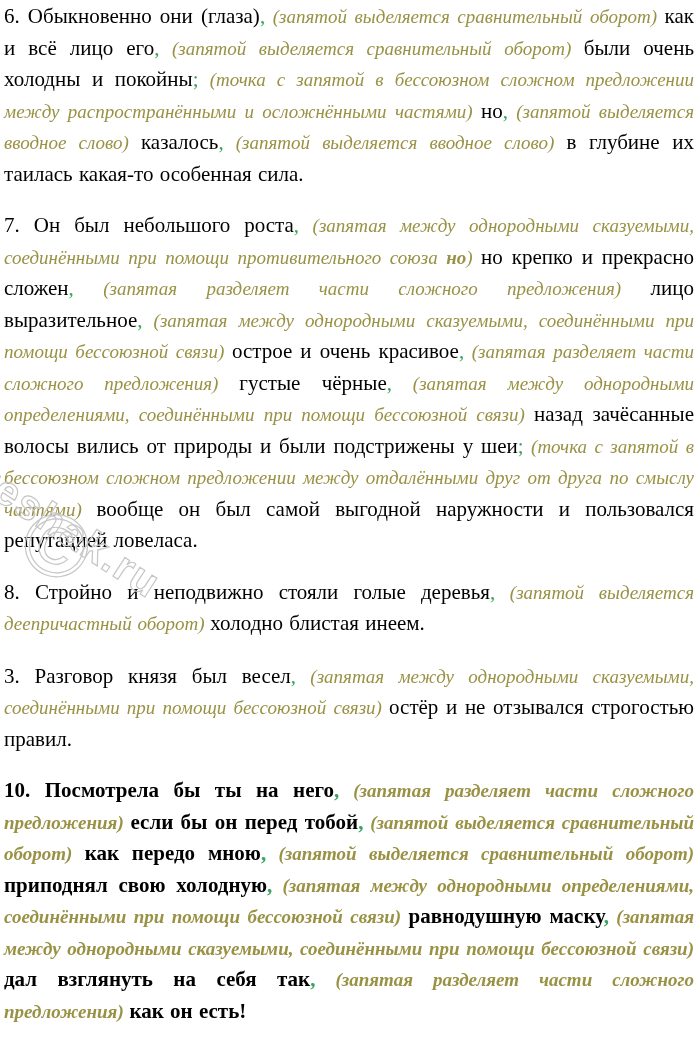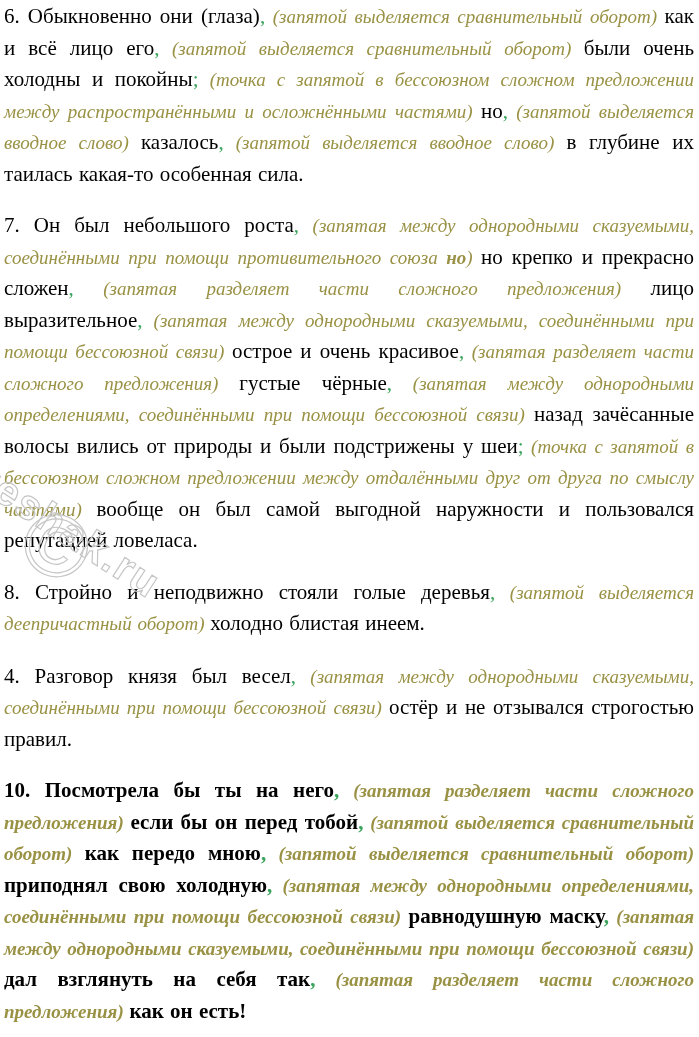--- a/index.html
+++ b/index.html
@@ -78,21 +78,21 @@
   }
 </style>
 </head>
 <body>
 
 <main class="page">
   <div id="paragraphs">
       <p class="sentence"><span class="seg-text">6. Обыкновенно они (глаза)</span><span class="seg-punct">,</span><span class="seg-note"> (запятой выделяется сравнительный оборот) </span><span class="seg-text">как и всё лицо его</span><span class="seg-punct">,</span><span class="seg-note"> (запятой выделяется сравнительный оборот) </span><span class="seg-text">были очень холодны и покойны</span><span class="seg-punct">;</span><span class="seg-note"> (точка с запятой в бессоюзном сложном предложении между распространёнными и осложнёнными частями) </span><span class="seg-text">но</span><span class="seg-punct">,</span><span class="seg-note"> (запятой выделяется вводное слово) </span><span class="seg-text">казалось</span><span class="seg-punct">,</span><span class="seg-note"> (запятой выделяется вводное слово) </span><span class="seg-text">в глубине их таилась какая-то особенная сила.</span></p>
       <p class="sentence"><span class="seg-text">7. Он был небольшого роста</span><span class="seg-punct">,</span><span class="seg-note"> (запятая между однородными сказуемыми, соединёнными при помощи противительного союза </span><span class="seg-note_b">но</span><span class="seg-note">) </span><span class="seg-text">но крепко и прекрасно сложен</span><span class="seg-punct">,</span><span class="seg-note"> (запятая разделяет части сложного предложения) </span><span class="seg-text">лицо выразительное</span><span class="seg-punct">,</span><span class="seg-note"> (запятая между однородными сказуемыми, соединёнными при помощи бессоюзной связи) </span><span class="seg-text">острое и очень красивое</span><span class="seg-punct">,</span><span class="seg-note"> (запятая разделяет части сложного предложения) </span><span class="seg-text">густые чёрные</span><span class="seg-punct">,</span><span class="seg-note"> (запятая между однородными определениями, соединёнными при помощи бессоюзной связи) </span><span class="seg-text">назад зачёсанные волосы вились от природы и были подстрижены у шеи</span><span class="seg-punct">;</span><span class="seg-note"> (точка с запятой в бессоюзном сложном предложении между отдалёнными друг от друга по смыслу частями) </span><span class="seg-text">вообще он был самой выгодной наружности и пользовался репутацией ловеласа.</span></p>
       <p class="sentence"><span class="seg-text">8. Стройно и неподвижно стояли голые деревья</span><span class="seg-punct">,</span><span class="seg-note"> (запятой выделяется деепричастный оборот) </span><span class="seg-text">холодно блистая инеем.</span></p>
-      <p class="sentence"><span class="seg-text">4. Разговор князя был весел</span><span class="seg-punct">,</span><span class="seg-note"> (запятая между однородными сказуемыми, соединёнными при помощи бессоюзной связи) </span><span class="seg-text">остёр и не отзывался строгостью правил.</span></p>
+      <p class="sentence"><span class="seg-text">3. Разговор князя был весел</span><span class="seg-punct">,</span><span class="seg-note"> (запятая между однородными сказуемыми, соединёнными при помощи бессоюзной связи) </span><span class="seg-text">остёр и не отзывался строгостью правил.</span></p>
       <p class="sentence"><span class="seg-text">10. Посмотрела бы ты на него</span><span class="seg-punct">,</span><span class="seg-note"> (запятая разделяет части сложного предложения) </span><span class="seg-text">если бы он перед тобой</span><span class="seg-punct">,</span><span class="seg-note"> (запятой выделяется сравнительный оборот) </span><span class="seg-text">как передо мною</span><span class="seg-punct">,</span><span class="seg-note"> (запятой выделяется сравнительный оборот) </span><span class="seg-text">приподнял свою холодную</span><span class="seg-punct">,</span><span class="seg-note"> (запятая между однородными определениями, соединёнными при помощи бессоюзной связи) </span><span class="seg-text">равнодушную маску</span><span class="seg-punct">,</span><span class="seg-note"> (запятая между однородными сказуемыми, соединёнными при помощи бессоюзной связи) </span><span class="seg-text">дал взглянуть на себя так</span><span class="seg-punct">,</span><span class="seg-note"> (запятая разделяет части сложного предложения) </span><span class="seg-text">как он есть!</span></p>
     </div>
 </main>
 
 <div class="watermark">
   <span class="wm-text">reshak.ru</span>
   <span class="wm-copy">©</span>
 </div>
 
 </body></html>

